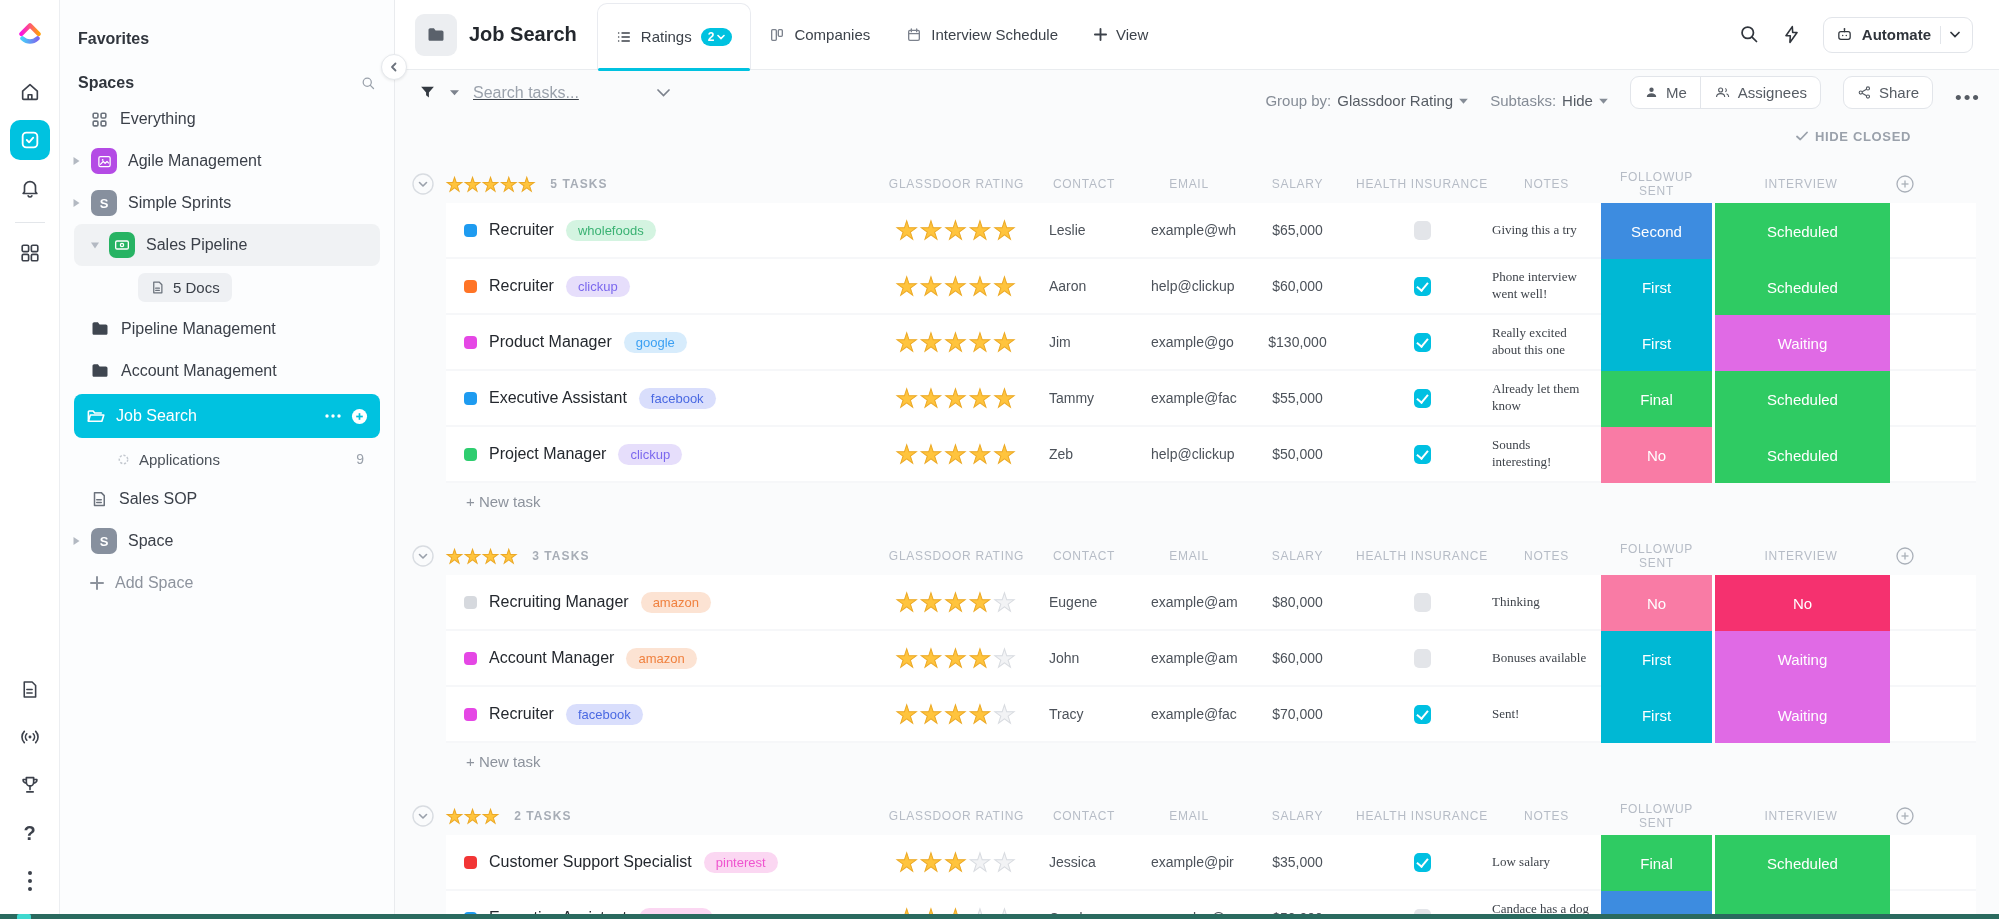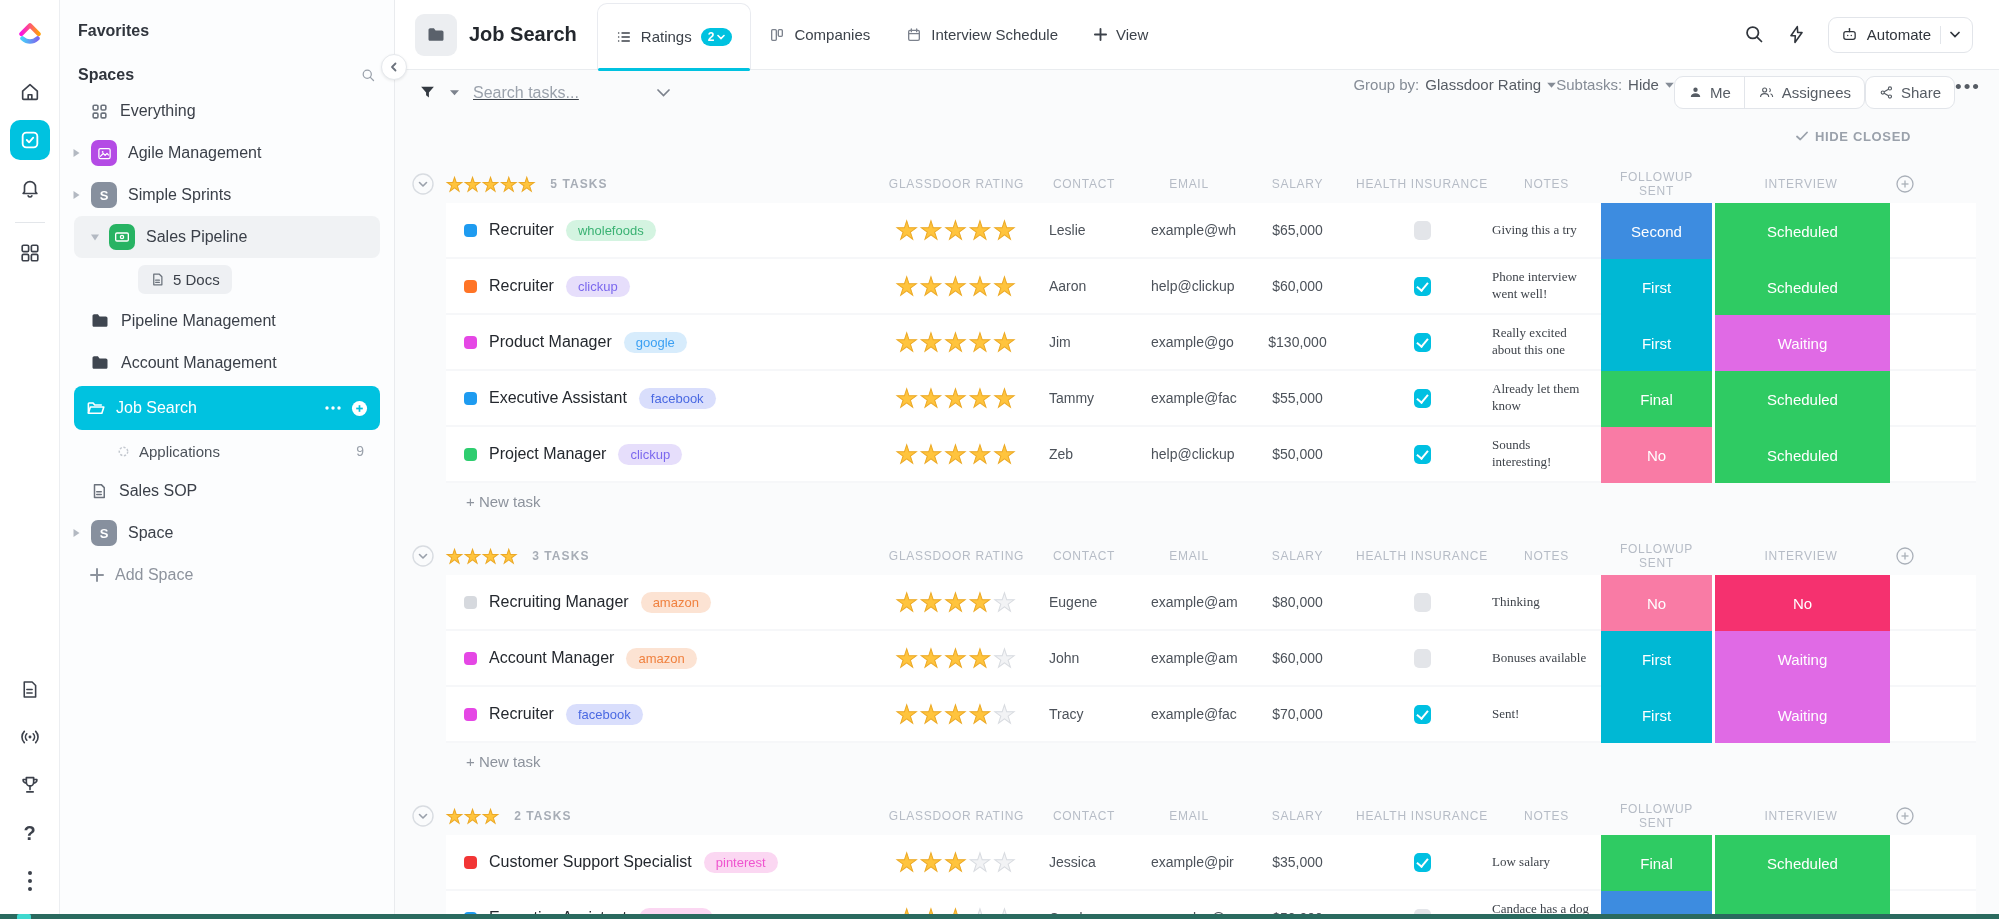--- a/index.html
+++ b/index.html
@@ -8,21 +8,21 @@
 
   
   .rail { width:60px; background:#fff; border-right:1px solid #eceef1; display:flex; flex-direction:column; align-items:center; padding:14px 0 10px; flex:none; }
   .rail-icon { width:40px; height:40px; display:flex; align-items:center; justify-content:center; margin-bottom:8px; color:#3c414b; }
   .rail-icon.active { background:#00c2e0; border-radius:10px; }
   .rail-divider { width:30px; height:1px; background:#e3e6ea; margin:6px 0 10px; }
   .rail-bottom { margin-top:auto; display:flex; flex-direction:column; align-items:center; }
   .rail-q { font-size:20px; color:#3c414b; font-weight:700; }
 
   
-  .sidebar { width:335px; background:#fcfdfe; border-right:1px solid #e9ebee; padding:16px 0 0; position:relative; flex:none; }
+  .sidebar { width:335px; background:#fcfdfe; border-right:1px solid #e9ebee; padding:24px 0 0; position:relative; flex:none; }
   .sb-h { font-size:16px; font-weight:600; color:#30353d; padding:6px 18px 6px 18px; display:flex; align-items:center; }
   .sb-h .sp { margin-left:auto; }
   .s-item { height:42px; display:flex; align-items:center; font-size:16px; color:#3b4049; padding-left:30px; gap:11px; margin:0 0; }
   .s-item .caret { width:12px; color:#b3b9c2; flex:none; margin-left:-18px; margin-right:-4px; }
   .s-avatar { width:26px; height:26px; border-radius:7px; display:flex; align-items:center; justify-content:center; color:#fff; font-size:13px; font-weight:700; flex:none; }
   .s-item.sel-light { background:#f0f2f4; border-radius:8px; margin:0 14px; padding-left:16px; }
   .s-item.sel-light .caret { margin-left:0; }
   .docs-pill { display:inline-flex; align-items:center; gap:8px; background:#eef0f3; border-radius:7px; padding:6px 12px; font-size:15px; color:#3b4049; }
   .s-active { height:44px; background:#00c2e0; border-radius:8px; margin:2px 14px; display:flex; align-items:center; gap:11px; padding:0 12px; color:#fff; font-size:16px; font-weight:500; }
   .s-active .right { margin-left:auto; display:flex; gap:10px; align-items:center; }
@@ -35,29 +35,29 @@
   .main { flex:1; display:flex; flex-direction:column; min-width:0; }
   .m-header { height:70px; background:#fff; border-bottom:1px solid #e9ecef; display:flex; align-items:center; padding:0 26px 0 20px; flex:none; }
   .title-wrap { display:flex; align-items:center; gap:12px; }
   .title-icon { width:42px; height:42px; border-radius:9px; background:#eceef1; display:flex; align-items:center; justify-content:center; }
   .m-title { font-size:20px; font-weight:700; color:#23272d; }
   .tabs { display:flex; align-items:flex-end; height:70px; margin-left:20px; }
   .tab { display:flex; align-items:center; gap:9px; padding:0 18px; height:70px; font-size:15px; color:#3c424a; }
   .tab.active { height:67px; background:#fff; border:1px solid #e9ebf0; border-bottom:none; border-radius:10px 10px 0 0; position:relative; }
   .tab.active::after { content:''; position:absolute; left:0; right:0; bottom:-1px; height:3px; background:#00c2e0; border-radius:2px; }
   .badge { background:#00c2e0; color:#fff; border-radius:10px; font-size:12px; font-weight:700; padding:2px 7px; display:inline-flex; align-items:center; gap:3px; }
-  .hdr-right { margin-left:auto; display:flex; align-items:center; gap:22px; }
+  .hdr-right { margin-left:auto; display:flex; align-items:center; gap:22px;font-weight:bold; }
   .automate { display:flex; align-items:center; gap:9px; border:1px solid #e2e5ea; border-radius:9px; padding:8px 12px; font-size:15px; color:#30353c; background:#fff; }
   .automate .sep { width:1px; height:18px; background:#e2e5ea; }
 
   
   .toolbar { height:45px; display:flex; align-items:center; padding:0 18px 0 24px; gap:14px; flex:none; }
   .search-input { border:none; outline:none; background:transparent; font-size:16px; color:#3c424a; width:170px; font-family:"Liberation Sans",sans-serif;text-decoration:underline; }
   .search-input::placeholder { color:#9aa1ab; }
-  .tb-right { margin-left:auto; display:flex; align-items:flex-start; }
+  .tb-right { margin-left:auto; display:flex; align-items:flex-end; gap:22px; }
   .tb-txt { font-size:15px; color:#858c96; display:flex; gap:6px; align-items:center; }
   .tb-txt b { font-weight:400; color:#565c64; }
   .btn-group { display:flex; border:1px solid #e2e5ea; border-radius:9px; overflow:hidden; background:#fff; }
   .gbtn { display:flex; align-items:center; gap:7px; padding:7px 13px; font-size:15px; color:#565c64; }
   .gbtn + .gbtn { border-left:1px solid #e2e5ea; }
   .dots { color:#565c64; font-size:19px; letter-spacing:2px; }
 
   .hideclosed { display:flex; justify-content:flex-end; align-items:center; gap:7px; padding-right:88px; margin-top:12px; height:18px; color:#9aa1ab; font-size:13px; font-weight:600; letter-spacing:.05em; flex:none; }
 
   

